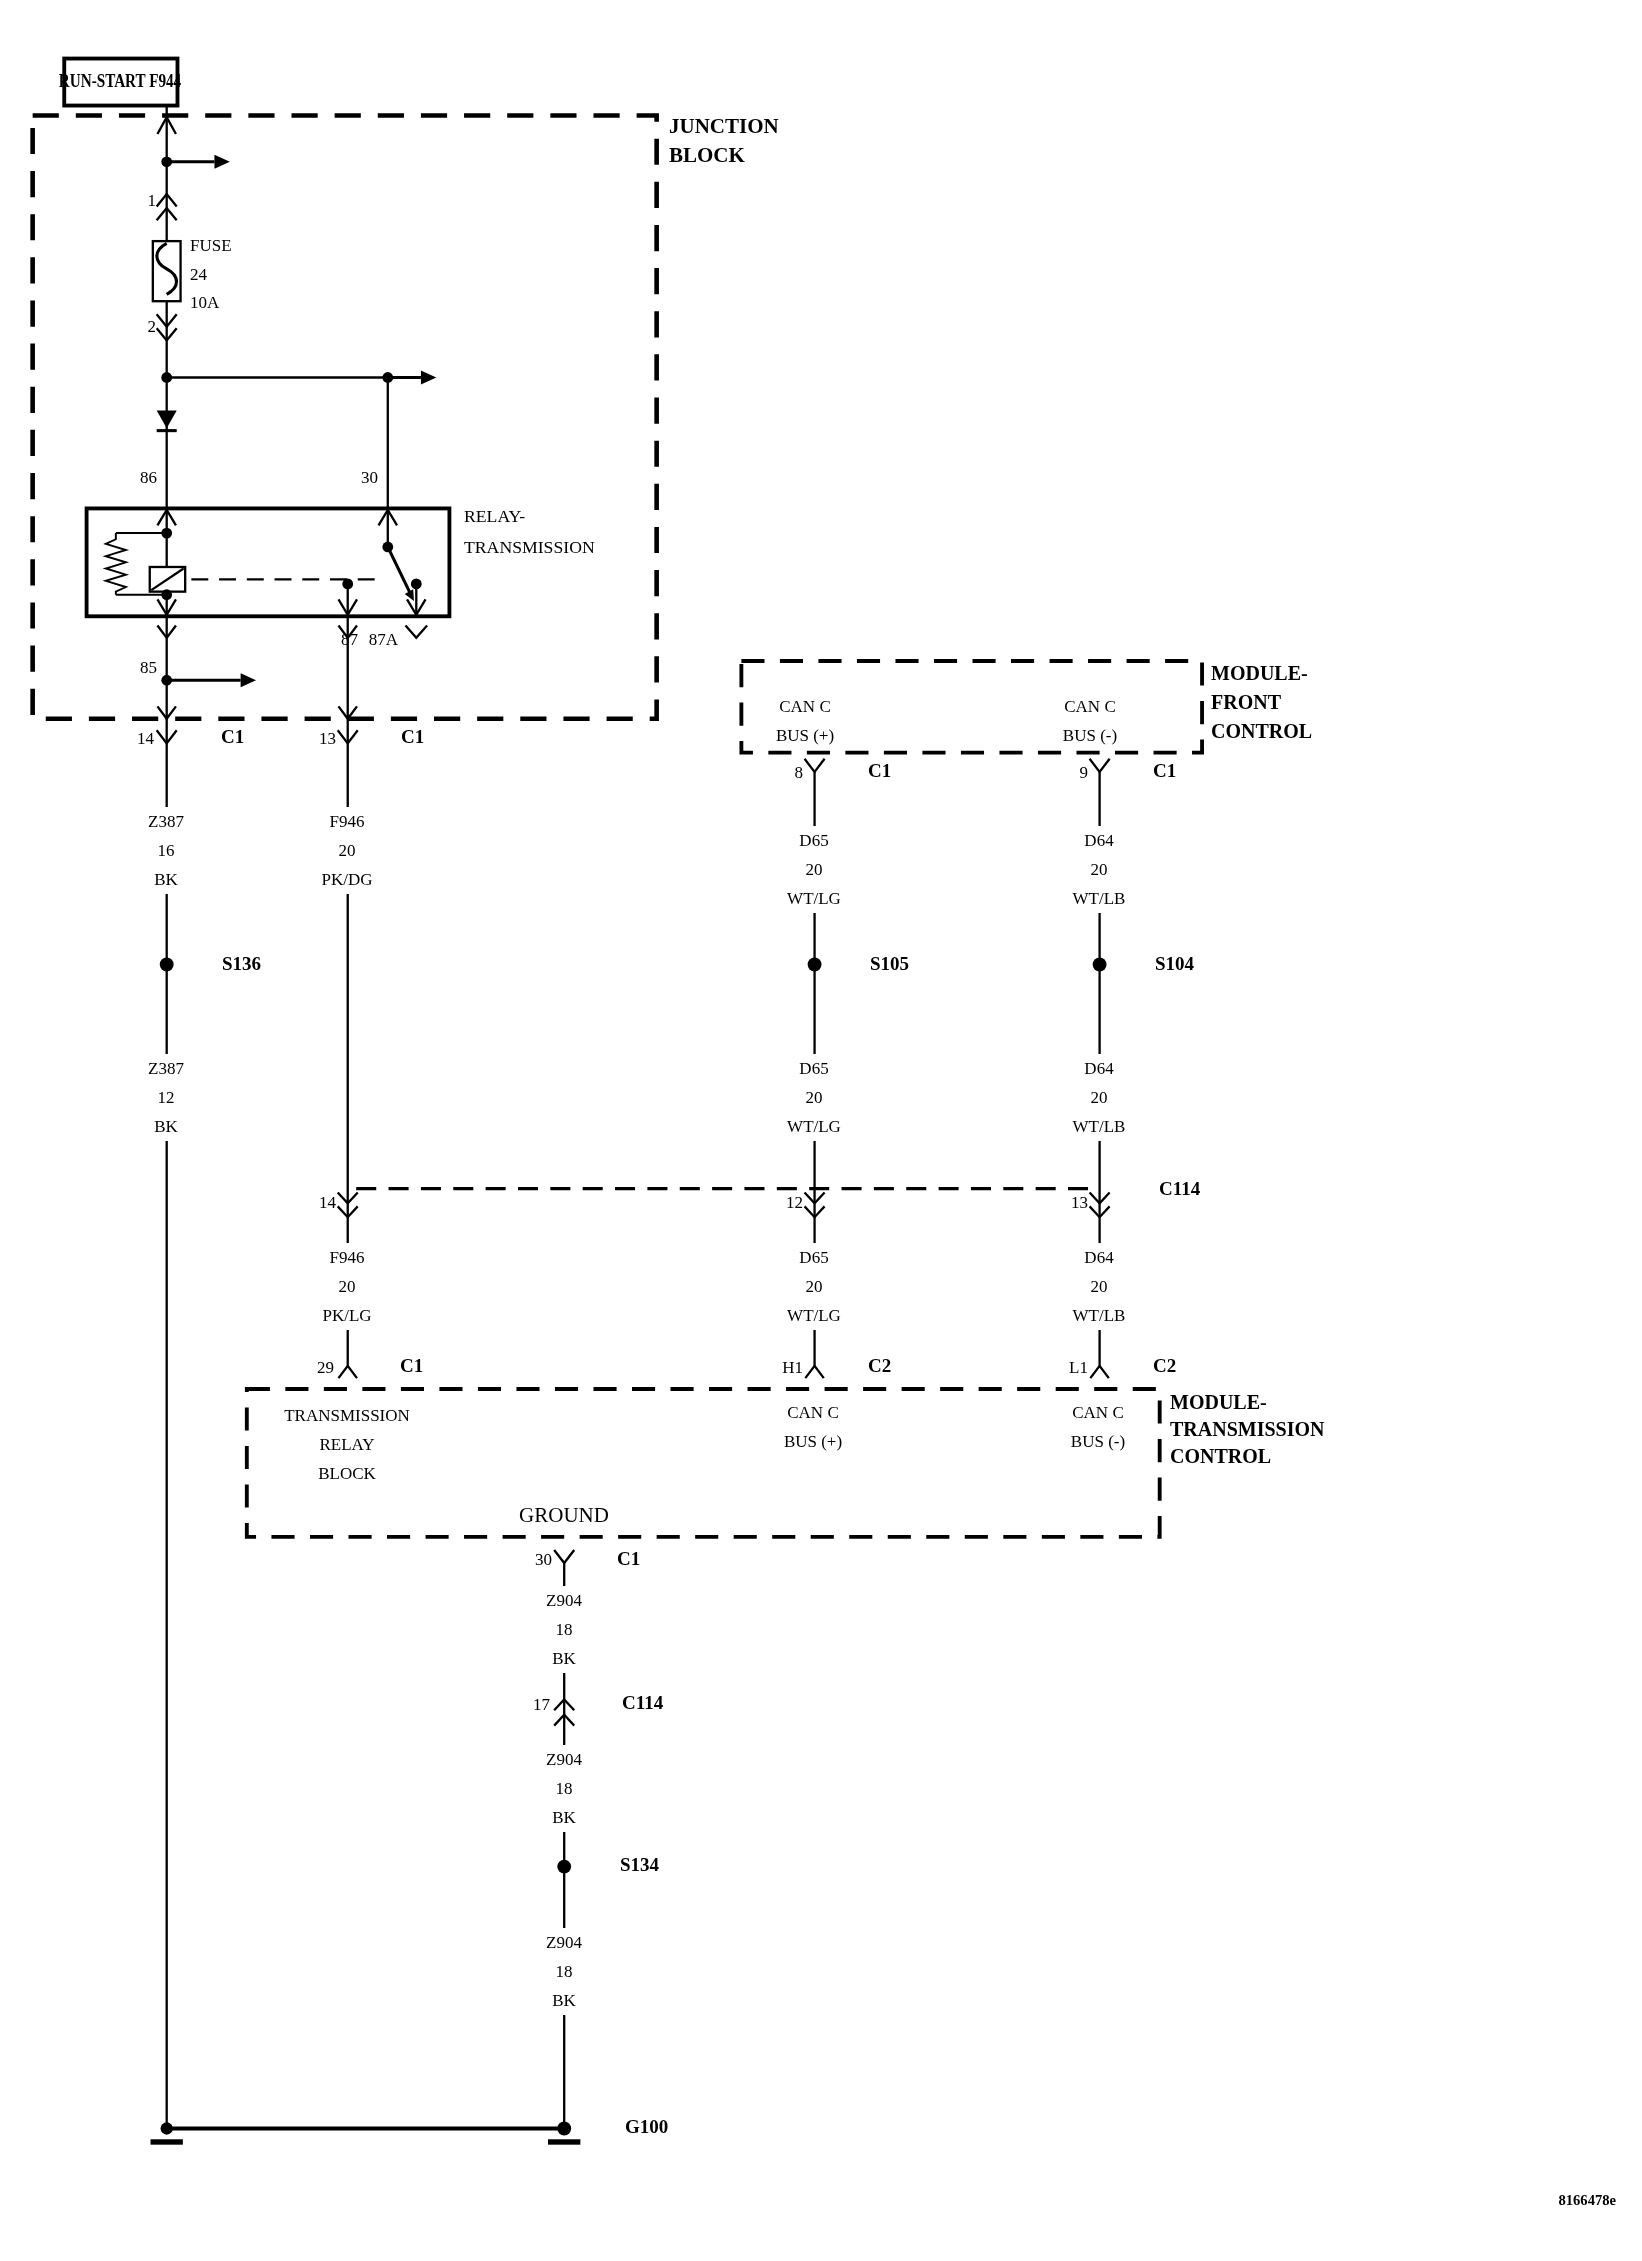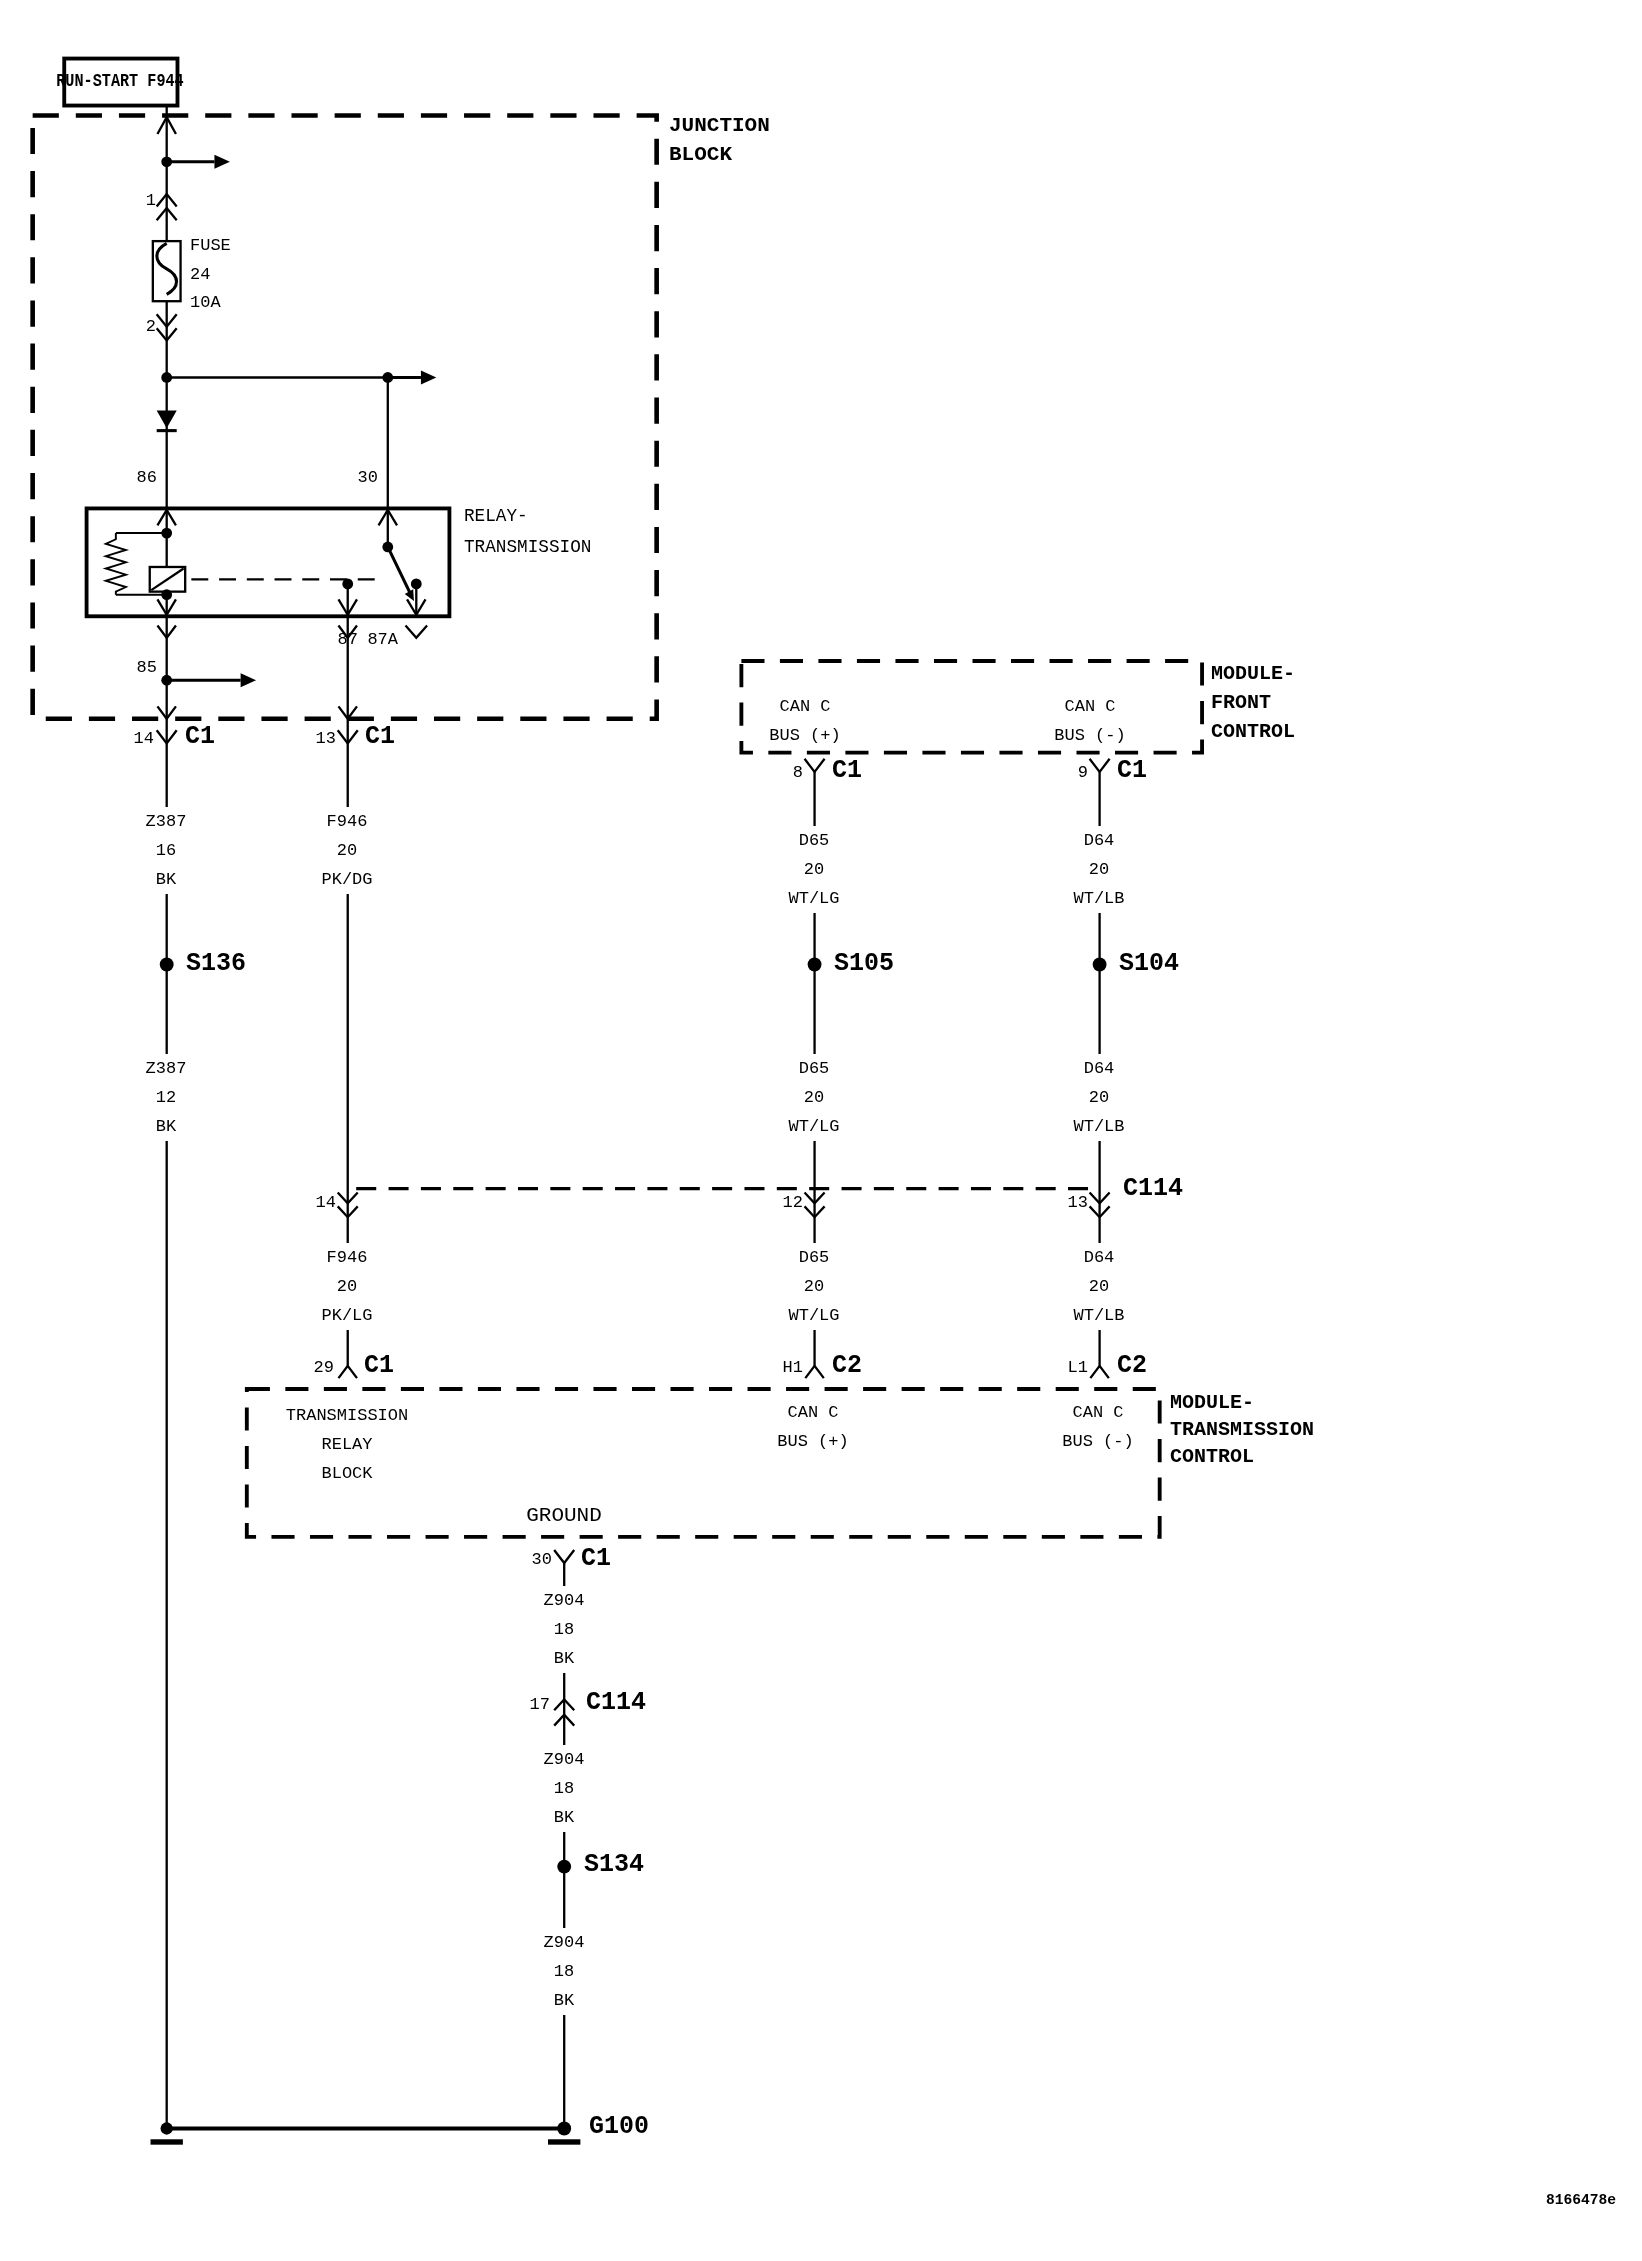--- a/index.html
+++ b/index.html
@@ -1,20 +1,20 @@
 <!DOCTYPE html>
 <html style="font-size:12.3px"><head>
 <meta charset="utf-8">
 <style>
   html,body{margin:0;padding:0;background:#ffffff;}
   #page{position:relative;width:1643px;height:2261px;background:#ffffff;
-        font-family:Liberation Mono, monospace;color:#000;overflow:hidden;}
+        font-family:Liberation Serif, serif;color:#000;overflow:hidden;}
   #wiring-svg{position:absolute;left:0;top:0;}
   .lbl{position:absolute;font-size:17px;line-height:20px;white-space:nowrap;color:#000;}
-  .bold{font-weight:bold;font-size:25px;}
+  .bold{font-weight:bold;font-size:19px;margin-left:36px;}
   .ralign{transform:translateX(-100%);}
   .stack{position:absolute;transform:translateX(-50%);text-align:center;
          background:#ffffff;padding:0 5.4px;font-size:17px;line-height:29px;white-space:nowrap;}
   .cstack{position:absolute;transform:translateX(-50%);text-align:center;
           font-size:17px;line-height:29px;white-space:nowrap;}
   .module-name{position:absolute;font-weight:bold;font-size:20px;line-height:28.5px;white-space:nowrap;}
   .boxtitle{position:absolute;font-weight:bold;font-size:21px;line-height:28.5px;white-space:nowrap;}
   .runstart{position:absolute;font-weight:bold;font-size:18.5px;white-space:nowrap;
             transform:translateX(-50%) scaleX(0.82);}
   .docid{position:absolute;font-weight:bold;font-size:14.6px;transform:translateX(-100%);}

